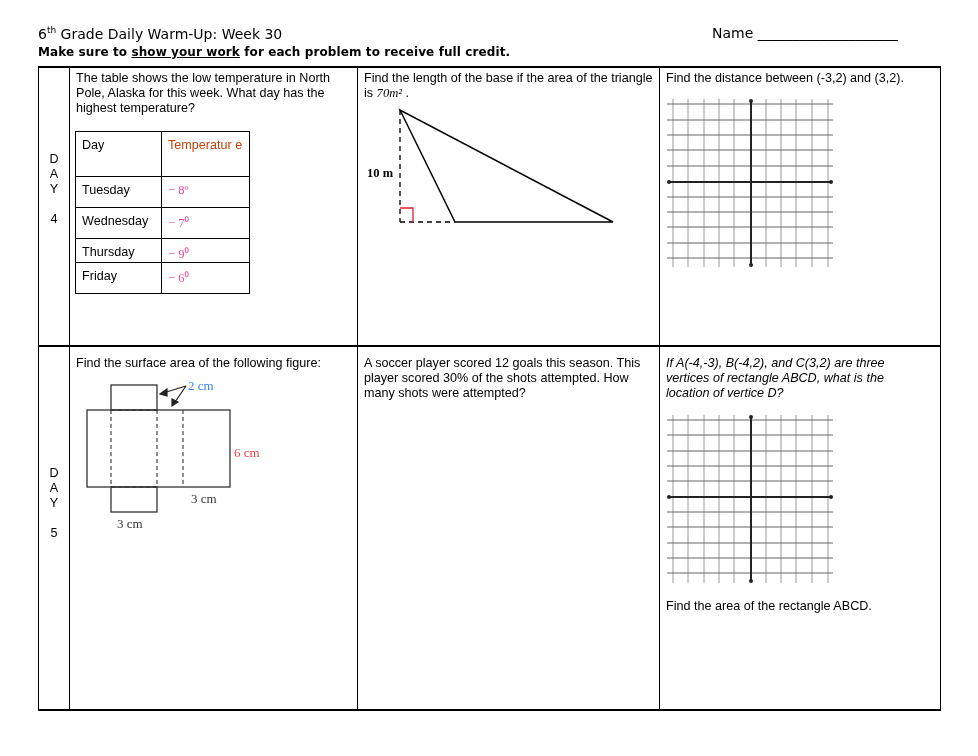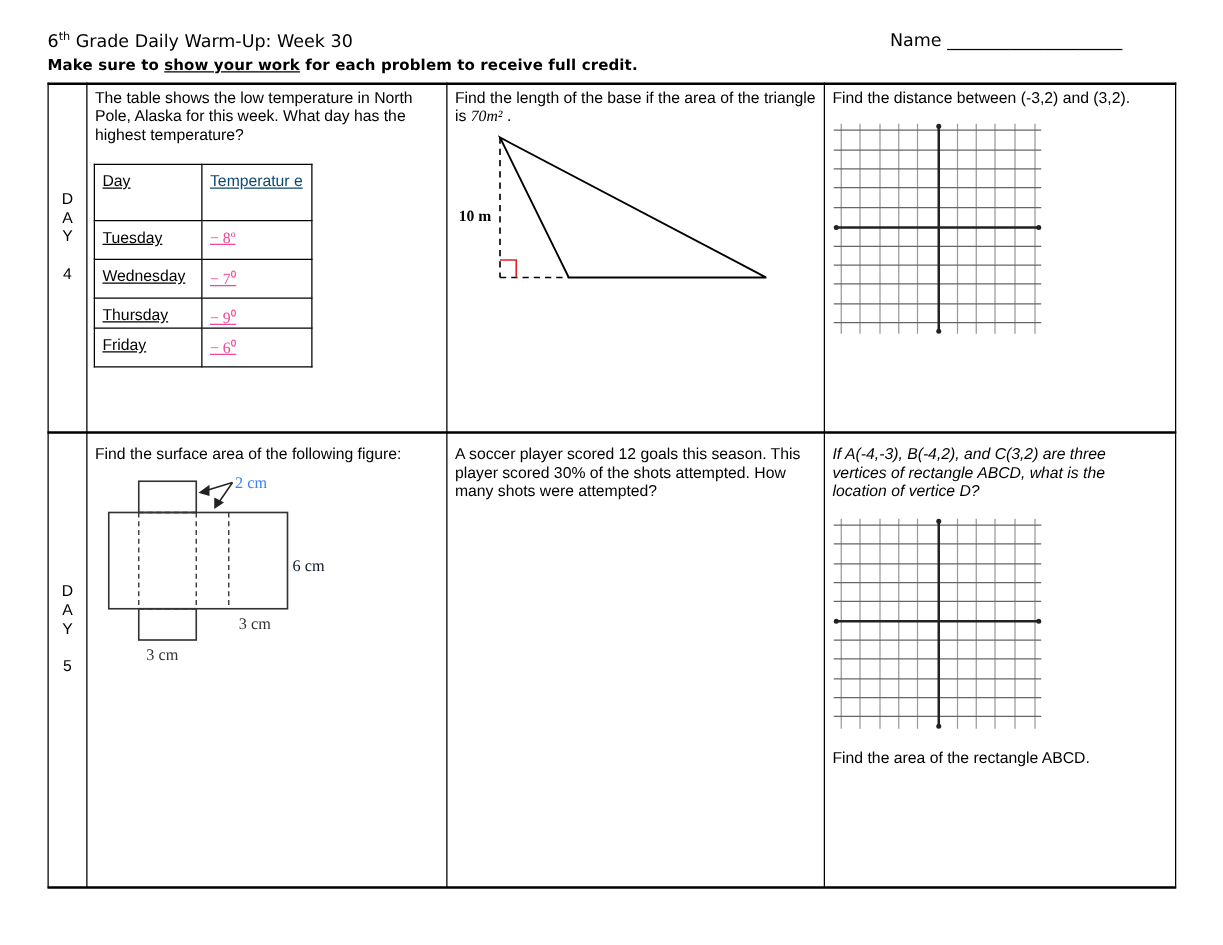--- a/index.html
+++ b/index.html
@@ -7,21 +7,21 @@
   .hdr { position: absolute; font-family: "DejaVu Sans", sans-serif; font-size: 14px; }
   #title { left: 38px; top: 25px; }
   #title sup { font-size: 9px; }
   #instr { left: 38px; top: 45px; font-weight: bold; font-size: 12px; letter-spacing: 0.1px; }
   #instr u { text-decoration: underline; }
   #name { left: 712px; top: 25px; }
   .hline, .vline { position: absolute; background: #000; }
   .cell-text { position: absolute; font-size: 12.6px; line-height: 15px; }
   .day-label { position: absolute; font-size: 12.6px; line-height: 15px; text-align: center; width: 32px; }
   table.temp { position: absolute; left: 75px; top: 131px; border-collapse: collapse; font-size: 12.6px; }
-  table.temp td { border: 1.3px solid #000; vertical-align: top; padding: 0; text-decoration: underline; }
+  table.temp td { border: 1.3px solid #000; vertical-align: top; padding: 0; }
   table.temp td.d { width: 86px; padding: 6px 0 0 6px; box-sizing: border-box; }
   table.temp td.t { width: 88px; padding: 6px 0 0 6px; box-sizing: border-box; font-family: "Liberation Serif", serif; color: #ec4899; }
   svg { position: absolute; overflow: visible; }
 </style>
 </head>
 <body>
 
 <div id="title" class="hdr"><span>6</span><sup>th</sup><span> Grade Daily Warm-Up:  Week 30</span></div>
 <div id="instr" class="hdr"><span>Make sure to </span><u>show your work</u><span> for each problem to receive full credit.</span></div>
 <div id="name" class="hdr">Name ____________________</div>
@@ -41,21 +41,21 @@
   <div>Y</div>
   <div style="height:15px;"></div>
   <div>4</div>
 </div>
 
 <div class="cell-text" style="left:76px; top:71px; width:280px;">The table shows the low temperature in North Pole, Alaska for this week.  What day has the highest temperature?</div>
 <table class="temp">
   <tbody>
       <tr style="height:45px;">
     <td class="d">Day</td>
-    <td class="d" style="width:88px; font-family:'Liberation Sans',sans-serif; color:#0c4a6e; line-height:14px;margin-left:28px;">Temperatur e</td>
+    <td class="d" style="width:88px; font-family:'Liberation Sans',sans-serif; color:#c2410c; line-height:14px;margin-left:28px;">Temperatur e</td>
   </tr>
   <tr style="height:31px;">
     <td class="d">Tuesday</td>
     <td class="t">− 8º</td>
   </tr>
   <tr style="height:31px;">
     <td class="d">Wednesday</td>
     <td class="t">− 7⁰</td>
   </tr>
   <tr style="height:23px;">
@@ -135,21 +135,21 @@
     <line x1="111" y1="487" x2="157" y2="487"></line>
   </g>
   <g stroke="#222" stroke-width="1.2" fill="#222">
     <line x1="186" y1="386" x2="163" y2="393"></line>
     <polygon points="160,394 167,389 167,396"></polygon>
     <line x1="186" y1="386" x2="175" y2="402"></line>
     <polygon points="172,406 172,399 178,402"></polygon>
   </g>
 </svg>
 <div class="cell-text" style="left:188px; top:378px; font-family:'Liberation Serif',serif; color:#3b82f6; font-size:13px;">2 cm</div>
-<div class="cell-text" style="left:234px; top:445px; font-family:'Liberation Serif',serif; color:#0f172a; font-size:13px;">6 cm</div>
+<div class="cell-text" style="left:234px; top:445px; font-family:'Liberation Serif',serif; color:#ef4444; font-size:13px;">6 cm</div>
 <div class="cell-text" style="left:191px; top:491px; font-family:'Liberation Serif',serif; color:#333; font-size:13px;">3 cm</div>
 <div class="cell-text" style="left:117px; top:516px; font-family:'Liberation Serif',serif; color:#333; font-size:13px;">3 cm</div>
 
 <div class="cell-text" style="left:364px; top:356px; width:292px;">A soccer player scored 12 goals this season. This player scored 30% of the shots attempted. How many shots were attempted?</div>
 
 <div class="cell-text" style="left:666px; top:356px; width:262px;font-style:italic;">If A(-4,-3), B(-4,2), and C(3,2) are three vertices of rectangle ABCD, what is the location of vertice D?</div>
 <svg style="left:667px; top:415px;" width="168" height="168">
   <g stroke="#9a9a9a" stroke-width="1">
     <line x1="6" y1="0" x2="6" y2="168"></line>
       <line x1="21" y1="0" x2="21" y2="168"></line>

